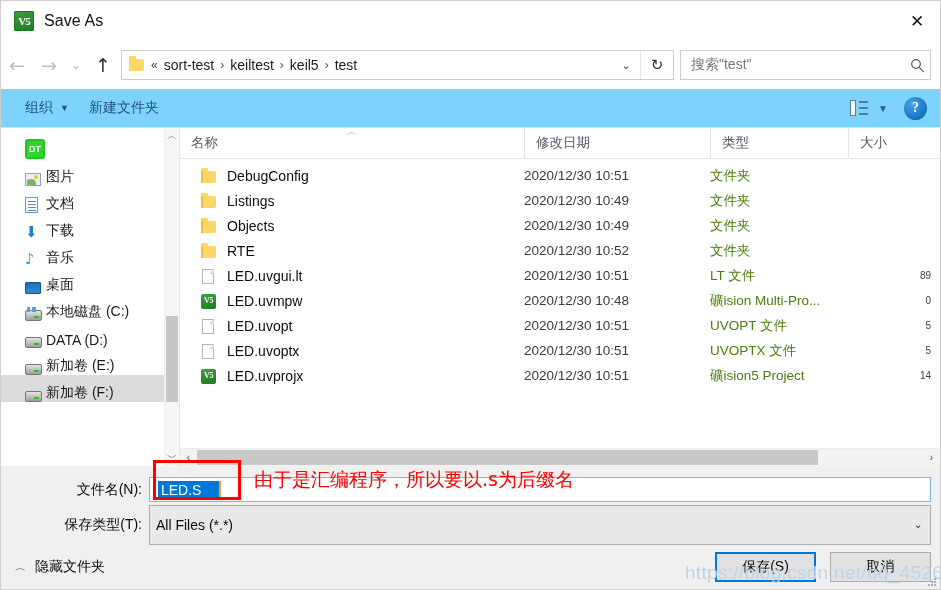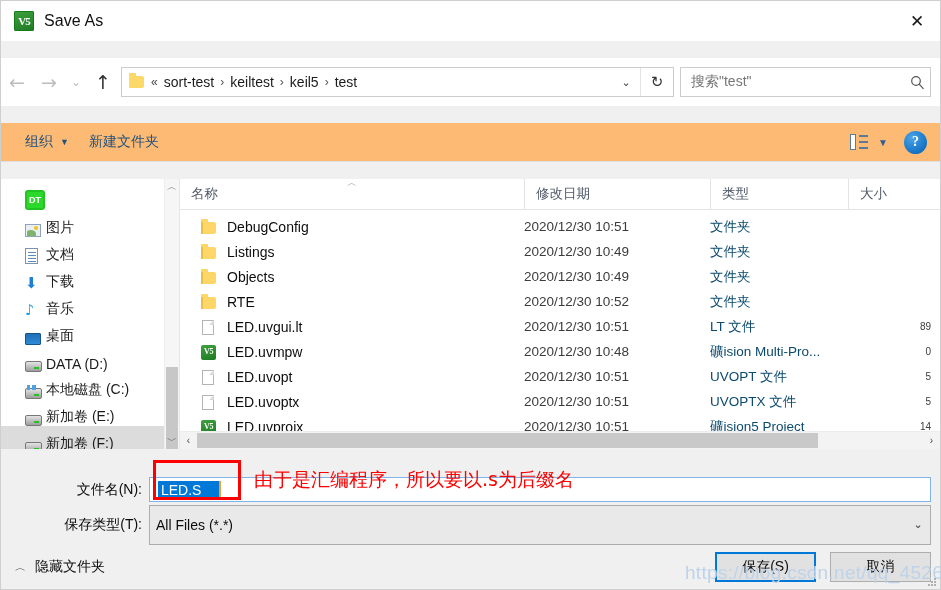--- a/index.html
+++ b/index.html
@@ -5,21 +5,21 @@
   html,body{margin:0;padding:0;}
   body{
     width:941px;height:590px;overflow:hidden;
     font-family:"Liberation Sans","DejaVu Sans",sans-serif;
     font-size:14px;color:#000;background:#fff;
     -webkit-font-smoothing:antialiased;
   }
   .dialog{
     position:relative;width:941px;height:590px;
     background:#f0f0f0;border:1px solid #cfcfcf;box-sizing:border-box;
-    display:flex;flex-direction:column;gap:17px;
+    display:flex;flex-direction:column;
   }
 
   
   .titlebar{
     height:40px;background:#ffffff;display:flex;align-items:center;
     flex:0 0 40px;position:relative;
   }
   .app-icon{
     width:20px;height:20px;margin-left:13px;margin-right:10px;
     background:linear-gradient(160deg,#3fa13f 0%,#1d7a22 100%);
@@ -74,21 +74,21 @@
     width:251px;height:30px;border:1px solid #ccc;background:#fff;margin:0 9px 0 6px;
     display:flex;align-items:center;box-sizing:border-box;flex:0 0 251px;
   }
   .searchbox .ph{
     flex:1;font-size:14px;color:#767676;padding-left:10px;white-space:nowrap;
   }
   .search-icon{width:26px;display:flex;align-items:center;justify-content:center;color:#555;font-size:14px;}
 
   
   .cmdbar{
-    height:38px;flex:0 0 38px;background:#fdba74;display:flex;align-items:center;
+    height:38px;flex:0 0 38px;background:#7dd3fc;display:flex;align-items:center;
     border-bottom:1px solid #e0e0e0;
   }
   .cmd-item{
     font-size:14px;color:#23527c;padding:0 10px;height:26px;display:flex;
     align-items:center;white-space:nowrap;
   }
   .cmd-item:first-child{margin-left:14px;}
   .cmd-caret{font-size:9px;margin-left:7px;color:#23527c;}
   .cmd-right{margin-left:auto;display:flex;align-items:center;padding-right:13px;}
   .view-icon{
@@ -203,21 +203,21 @@
   .rows{flex:1;overflow:hidden;padding-top:4px;}
   .row{height:25px;display:flex;align-items:center;font-size:14px;color:#0d0d0d;}
   .cell-name{
     width:344px;flex:0 0 344px;display:flex;align-items:center;padding-left:21px;
     box-sizing:border-box;white-space:nowrap;
   }
   .cell-date{
     width:186px;flex:0 0 186px;color:#3b3b3b;font-size:13.5px;white-space:nowrap;
   }
   .cell-type{
-    width:138px;flex:0 0 138px;color:#0c4a6e;font-size:13.5px;white-space:nowrap;
+    width:138px;flex:0 0 138px;color:#4d7c0f;font-size:13.5px;white-space:nowrap;
     overflow:hidden;text-overflow:ellipsis;
   }
   .cell-size{
     flex:1;color:#3b3b3b;font-size:10px;text-align:right;padding-right:9px;
   }
   .f-ico{width:17px;flex:0 0 17px;margin-right:9px;position:relative;height:16px;}
   .f-folder{
     position:absolute;left:0;top:3px;width:15px;height:12px;background:#fcd667;
     border-radius:0 2px 2px 0;
   }
@@ -418,29 +418,29 @@
           <span>音乐</span>
         </div>
         <div class="nav-row">
           <span class="nav-ico">
               <span class="ic-desk"></span>
             </span>
           <span>桌面</span>
         </div>
         <div class="nav-row">
           <span class="nav-ico">
+              <span class="ic-drive sys"></span>
+            </span>
+          <span>本地磁盘 (C:)</span>
+        </div>
+        <div class="nav-row">
+          <span class="nav-ico">
               <span class="ic-drive"></span>
             </span>
           <span>DATA (D:)</span>
-        </div>
-        <div class="nav-row">
-          <span class="nav-ico">
-              <span class="ic-drive sys"></span>
-            </span>
-          <span>本地磁盘 (C:)</span>
         </div>
         <div class="nav-row">
           <span class="nav-ico">
               <span class="ic-drive"></span>
             </span>
           <span>新加卷 (E:)</span>
         </div>
         <div class="nav-row selected">
           <span class="nav-ico">
               <span class="ic-drive"></span>

